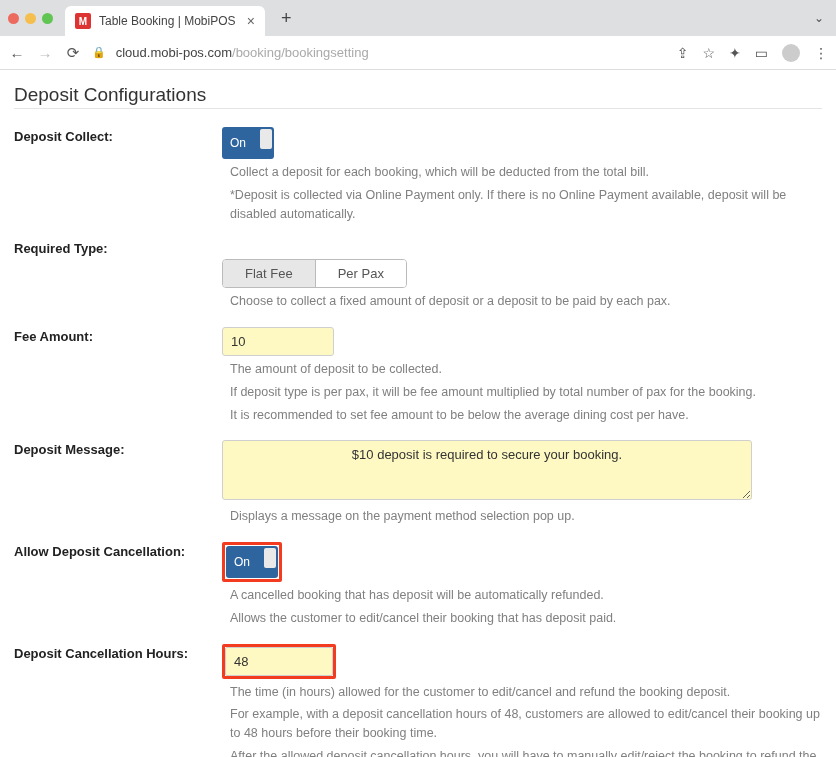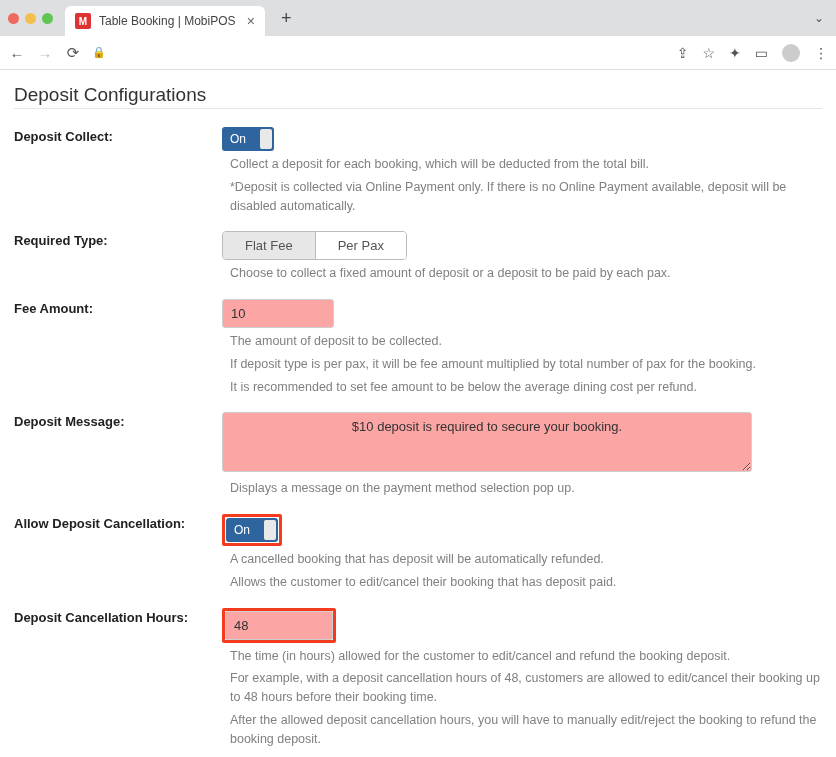--- a/index.html
+++ b/index.html
@@ -49,29 +49,29 @@
 
   
   .content{padding:14px 14px 6px 14px;}
   h2.section{font-weight:400;font-size:19px;color:#333;border-bottom:1px solid #e5e5e5;padding-bottom:2px;margin-bottom:10px;}
   .row{display:flex;padding:8px 0;}
   .label-col{width:208px;font-weight:600;font-size:13px;color:#222;padding-top:2px;}
   .field-col{flex:1;}
   .help{color:#808080;font-size:12.5px;line-height:1.5;margin-top:4px;margin-left:8px;}
 
   
-  .toggle{width:52px;height:24px;background:#2f659f;border-radius:3px;position:relative;display:flex;align-items:center;color:#fff;font-size:12px;padding-left:8px;}
+  .toggle{width:52px;height:32px;background:#2f659f;border-radius:3px;position:relative;display:flex;align-items:center;color:#fff;font-size:12px;padding-left:8px;}
   .toggle .knob{width:12px;height:20px;background:#e9e9e9;border-radius:2px;position:absolute;right:2px;top:2px;}
   .highlight-box{border:3px solid #f33b1f;display:inline-block;padding:1px;border-radius:2px;}
   
-  .segmented{display:inline-flex;border:1px solid #bbb;border-radius:4px;overflow:hidden;}
+  .segmented{display:inline-flex;border:1px solid #bbb;border-radius:4px;overflow:hidden;margin-top:20px;}
   .seg-btn{padding:6px 22px;font-size:13px;color:#555;background:#fff;border:none;}
   .seg-btn.active{background:#e7e7e7;border-right:1px solid #bbb;}
   
-  .textin{border:1px solid #cfcfcf;border-radius:3px;padding:6px 8px;font-size:13px;color:#333;background:#fca5a5;}
+  .textin{border:1px solid #cfcfcf;border-radius:3px;padding:6px 8px;font-size:13px;color:#333;background:#fef9c3;}
   .textin.small{width:112px;}
   .highlight-input{border:3px solid #f33b1f;border-radius:2px;display:inline-block;}
   .highlight-input .textin{border:1px solid #cfcfcf;border-radius:2px;width:108px;}
   textarea.textin{width:530px;height:60px;resize:both;font-family:Liberation Sans, sans-serif;text-align:center;}
 </style>
 </head>
 <body>
 
 <div class="chrome-top">
   <div class="traffic">
@@ -85,20 +85,23 @@
     <span class="tab-close">×</span>
   </div>
   <span class="plus-tab">+</span>
   <span class="chev-down">⌄</span>
 </div>
 <div class="addr-row">
   <span class="nav-btn">←</span>
   <span class="nav-btn disabled">→</span>
   <span class="nav-btn">⟳</span>
   <span class="lock">🔒</span>
+  <span class="url">
+    <span class="dark">cloud.mobi-pos.com</span><span>/booking/bookingsetting</span>
+  </span>
   <div class="right-icons">
     <span>⇪</span>
     <span>☆</span>
     <span>✦</span>
     <span>▭</span>
     <span class="avatar"></span>
     <span class="kebab">⋮</span>
   </div>
 </div>
 
@@ -128,21 +131,21 @@
       <div class="help">Choose to collect a fixed amount of deposit or a deposit to be paid by each pax.</div>
     </div>
   </div>
 
   <div class="row">
     <div class="label-col">Fee Amount:</div>
     <div class="field-col">
       <input class="textin small" value="10" style="">
       <div class="help">The amount of deposit to be collected.</div>
       <div class="help">If deposit type is per pax, it will be fee amount multiplied by total number of pax for the booking.</div>
-      <div class="help">It is recommended to set fee amount to be below the average dining cost per refund.</div>
+      <div class="help">It is recommended to set fee amount to be below the average dining cost per have.</div>
     </div>
   </div>
 
   <div class="row">
     <div class="label-col">Deposit Message:</div>
     <div class="field-col">
       <textarea class="textin" style="">$10 deposit is required to secure your booking.</textarea>
       <div class="help">Displays a message on the payment method selection pop up.</div>
     </div>
   </div>

